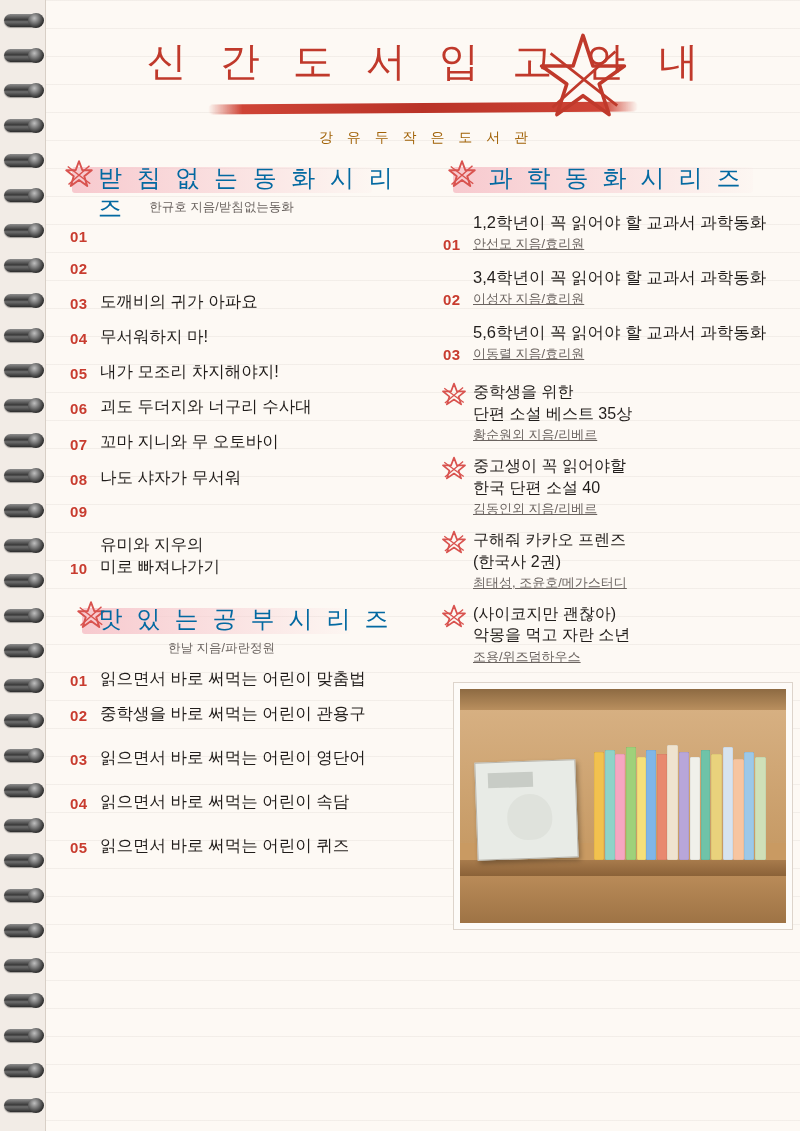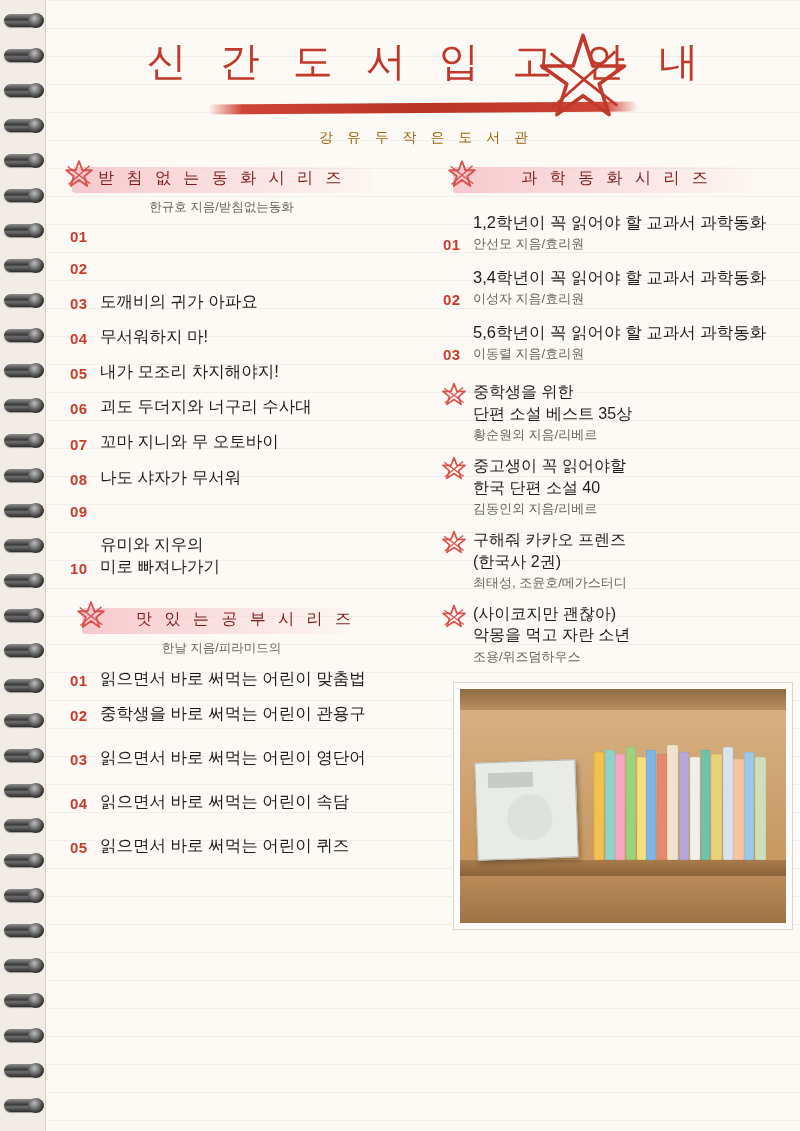--- a/index.html
+++ b/index.html
@@ -100,27 +100,27 @@
     height: 34px;
   }
   .section-head .bar {
     position: absolute; left: 14px; top: 4px;
     height: 26px;
     border-radius: 3px;
     background: linear-gradient(to right, #f7c9ce, rgba(247,201,206,0.05));
   }
   .section-head .txt {
     position: relative;
-    font-size: 16px;
+    font-size: 24px;
     letter-spacing: 4px;
-    color: #7f1d1d;
+    color: #0369a1;
     line-height: 30px;
     padding-left: 40px;
   }
-  .section-head.center .txt { text-align: center; padding-left: 18px; }
+  .section-head.center .txt { text-align: center; padding-left: 18px; font-family: Liberation Serif, serif; }
   .sec-star {
     position: absolute; left: 6px; top: -4px;
     width: 30px; height: 30px; color: #d9534f;
   }
   .sec-star.right { left: 16px; }
   .byline {
     font-size: 12.5px;
     color: #6b6460;
     text-align: center;
     margin: 2px 0 10px 0;
@@ -145,20 +145,21 @@
   .item-body { flex: 1; }
   .item-title {
     font-size: 16.5px;
     color: #211d1b;
     line-height: 1.34;
   }
   .item-sub {
     font-size: 13px;
     color: #6b6460;
     margin-top: 2px;
+    text-decoration: underline;
   }
 
   
   .star-item {
     display: flex;
     align-items: flex-start;
     margin-bottom: 11px;
     padding-left: 10px;
   }
   .star-bullet {
@@ -326,21 +327,21 @@
         </div>
 
         <div class="section-head center" style="margin-top:27px">
           <div class="bar" style="width:268px; left:24px;"></div>
           <svg class="sec-star" style="left:18px;" viewBox="0 0 40 40">
             <path d="M20 3 L24.5 15 L37 15 L27 23 L31 36 L20 28 L9 36 L13 23 L3 15 L15.5 15 Z" fill="none" stroke="#d9534f" stroke-width="2.6" stroke-linejoin="round"></path>
             <path d="M5 10 L35 33 M34 9 L6 34" stroke="#d9534f" stroke-width="2" fill="none"></path>
           </svg>
           <div class="txt">맛 있 는 공 부 시 리 즈</div>
         </div>
-        <div class="byline">한날 지음/피라미드의</div>
+        <div class="byline">한날 지음/파란정원</div>
 
         <div class="item">
           <div class="num">01</div>
           <div class="item-body">
               <div class="item-title">읽으면서 바로 써먹는 어린이 맞춤법</div>
             </div>
         </div>
         <div class="item" style="margin-bottom:22px">
           <div class="num">02</div>
           <div class="item-body">

